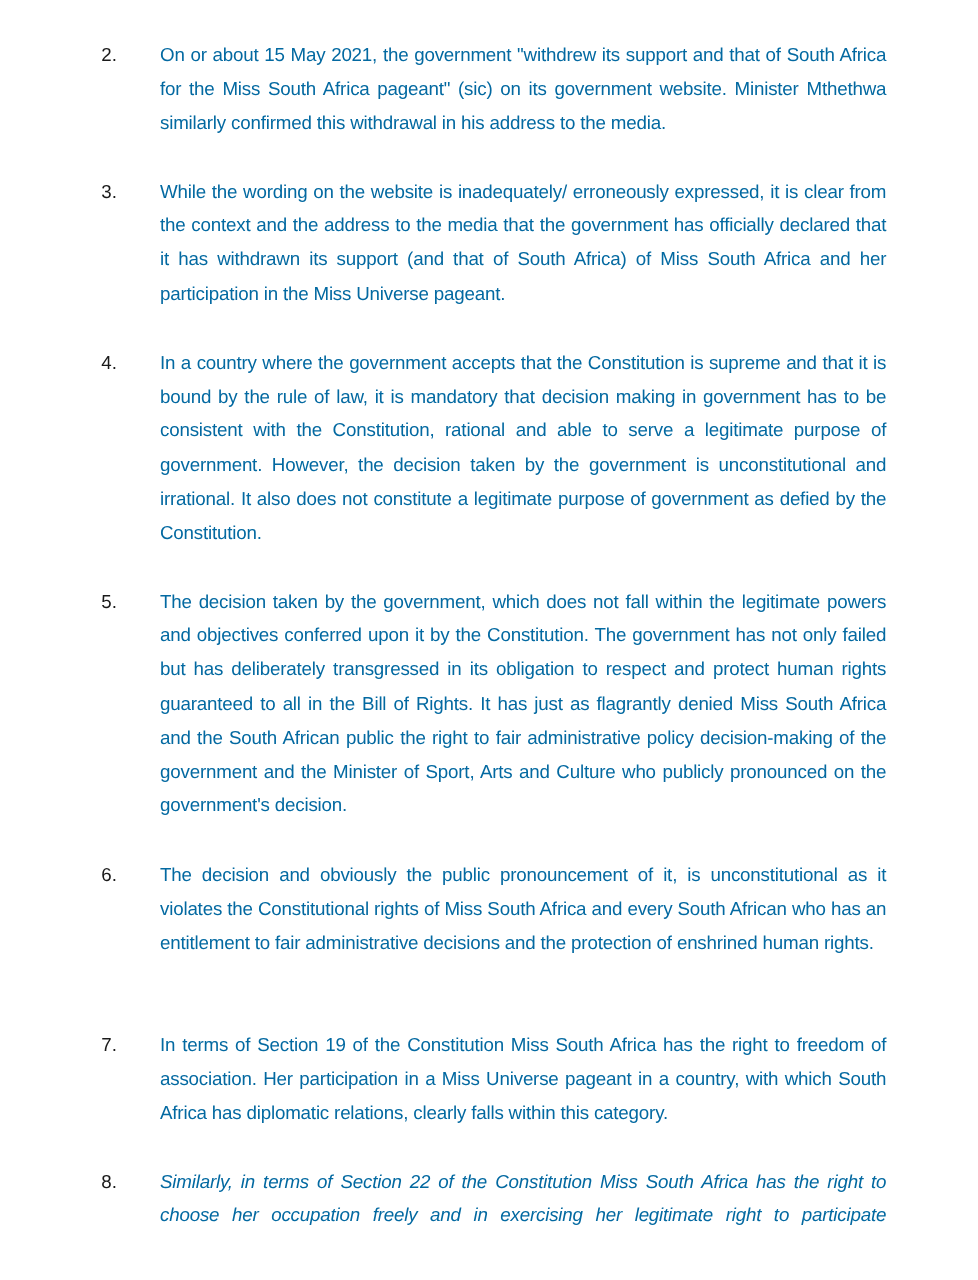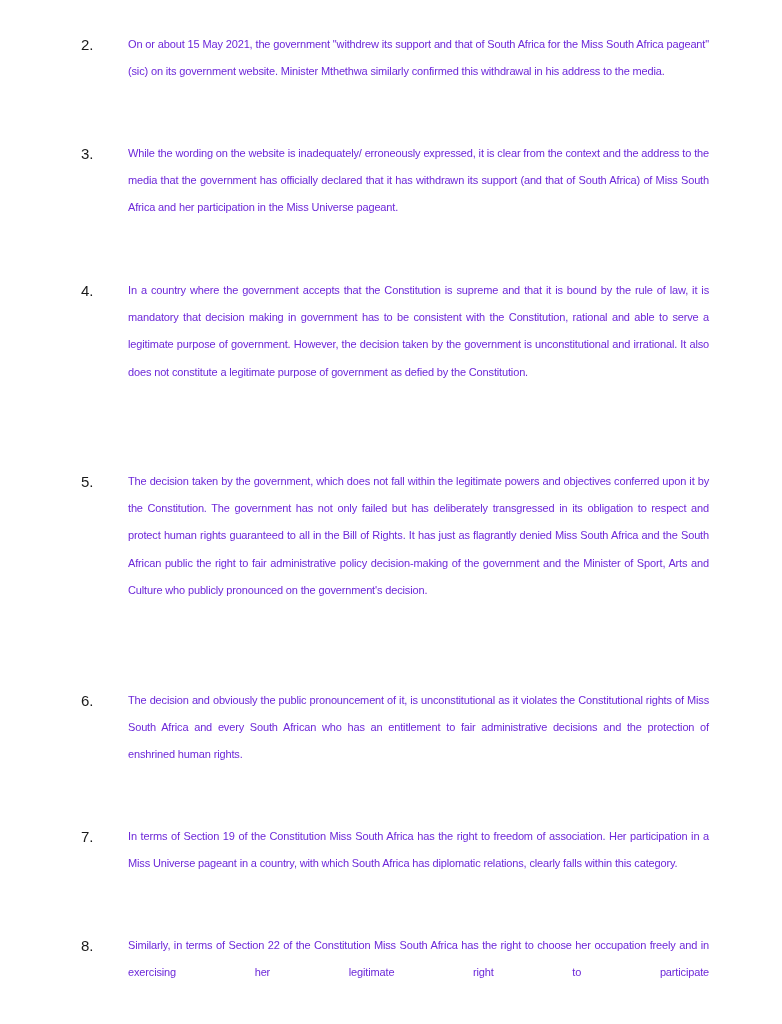--- a/index.html
+++ b/index.html
@@ -34,28 +34,29 @@
       top: 0;
       font-size: 15px;
       line-height: 27.2px;
       color: #1a1a1a;
     }
     .text {
       position: absolute;
       left: 128px;
       top: 0;
       width: 581px;
-      font-size: 11px;
+      font-size: 15px;
       line-height: 27.2px;
       text-align: justify;
       letter-spacing: -0.15px;
-      color: #6d28d9;
+      color: #0369a1;
     }
     .text.last-open {
       text-align-last: justify;
+      font-style: italic;
     }
   </style>
 </head>
 <body>
 
 <div class="page">
 
   <div class="para" style="top:31px;">
     <span class="num">2.</span>
     <div class="text">On or about 15 May 2021, the government "withdrew its support and that of South Africa for the Miss South Africa pageant" (sic) on its government website. Minister Mthethwa similarly confirmed this withdrawal in his address to the media.</div>

